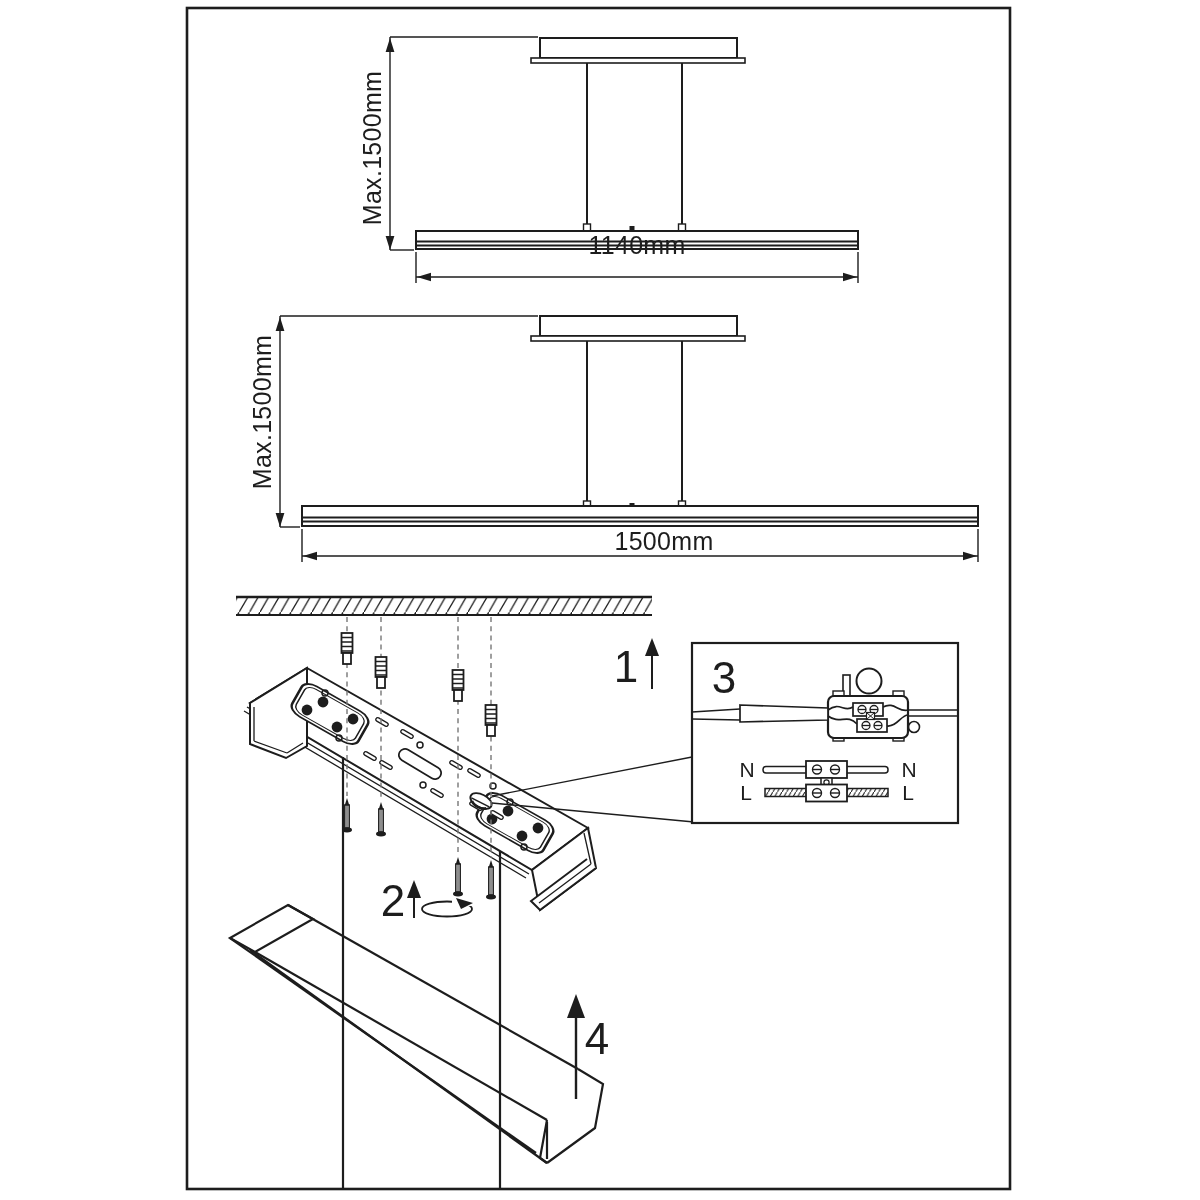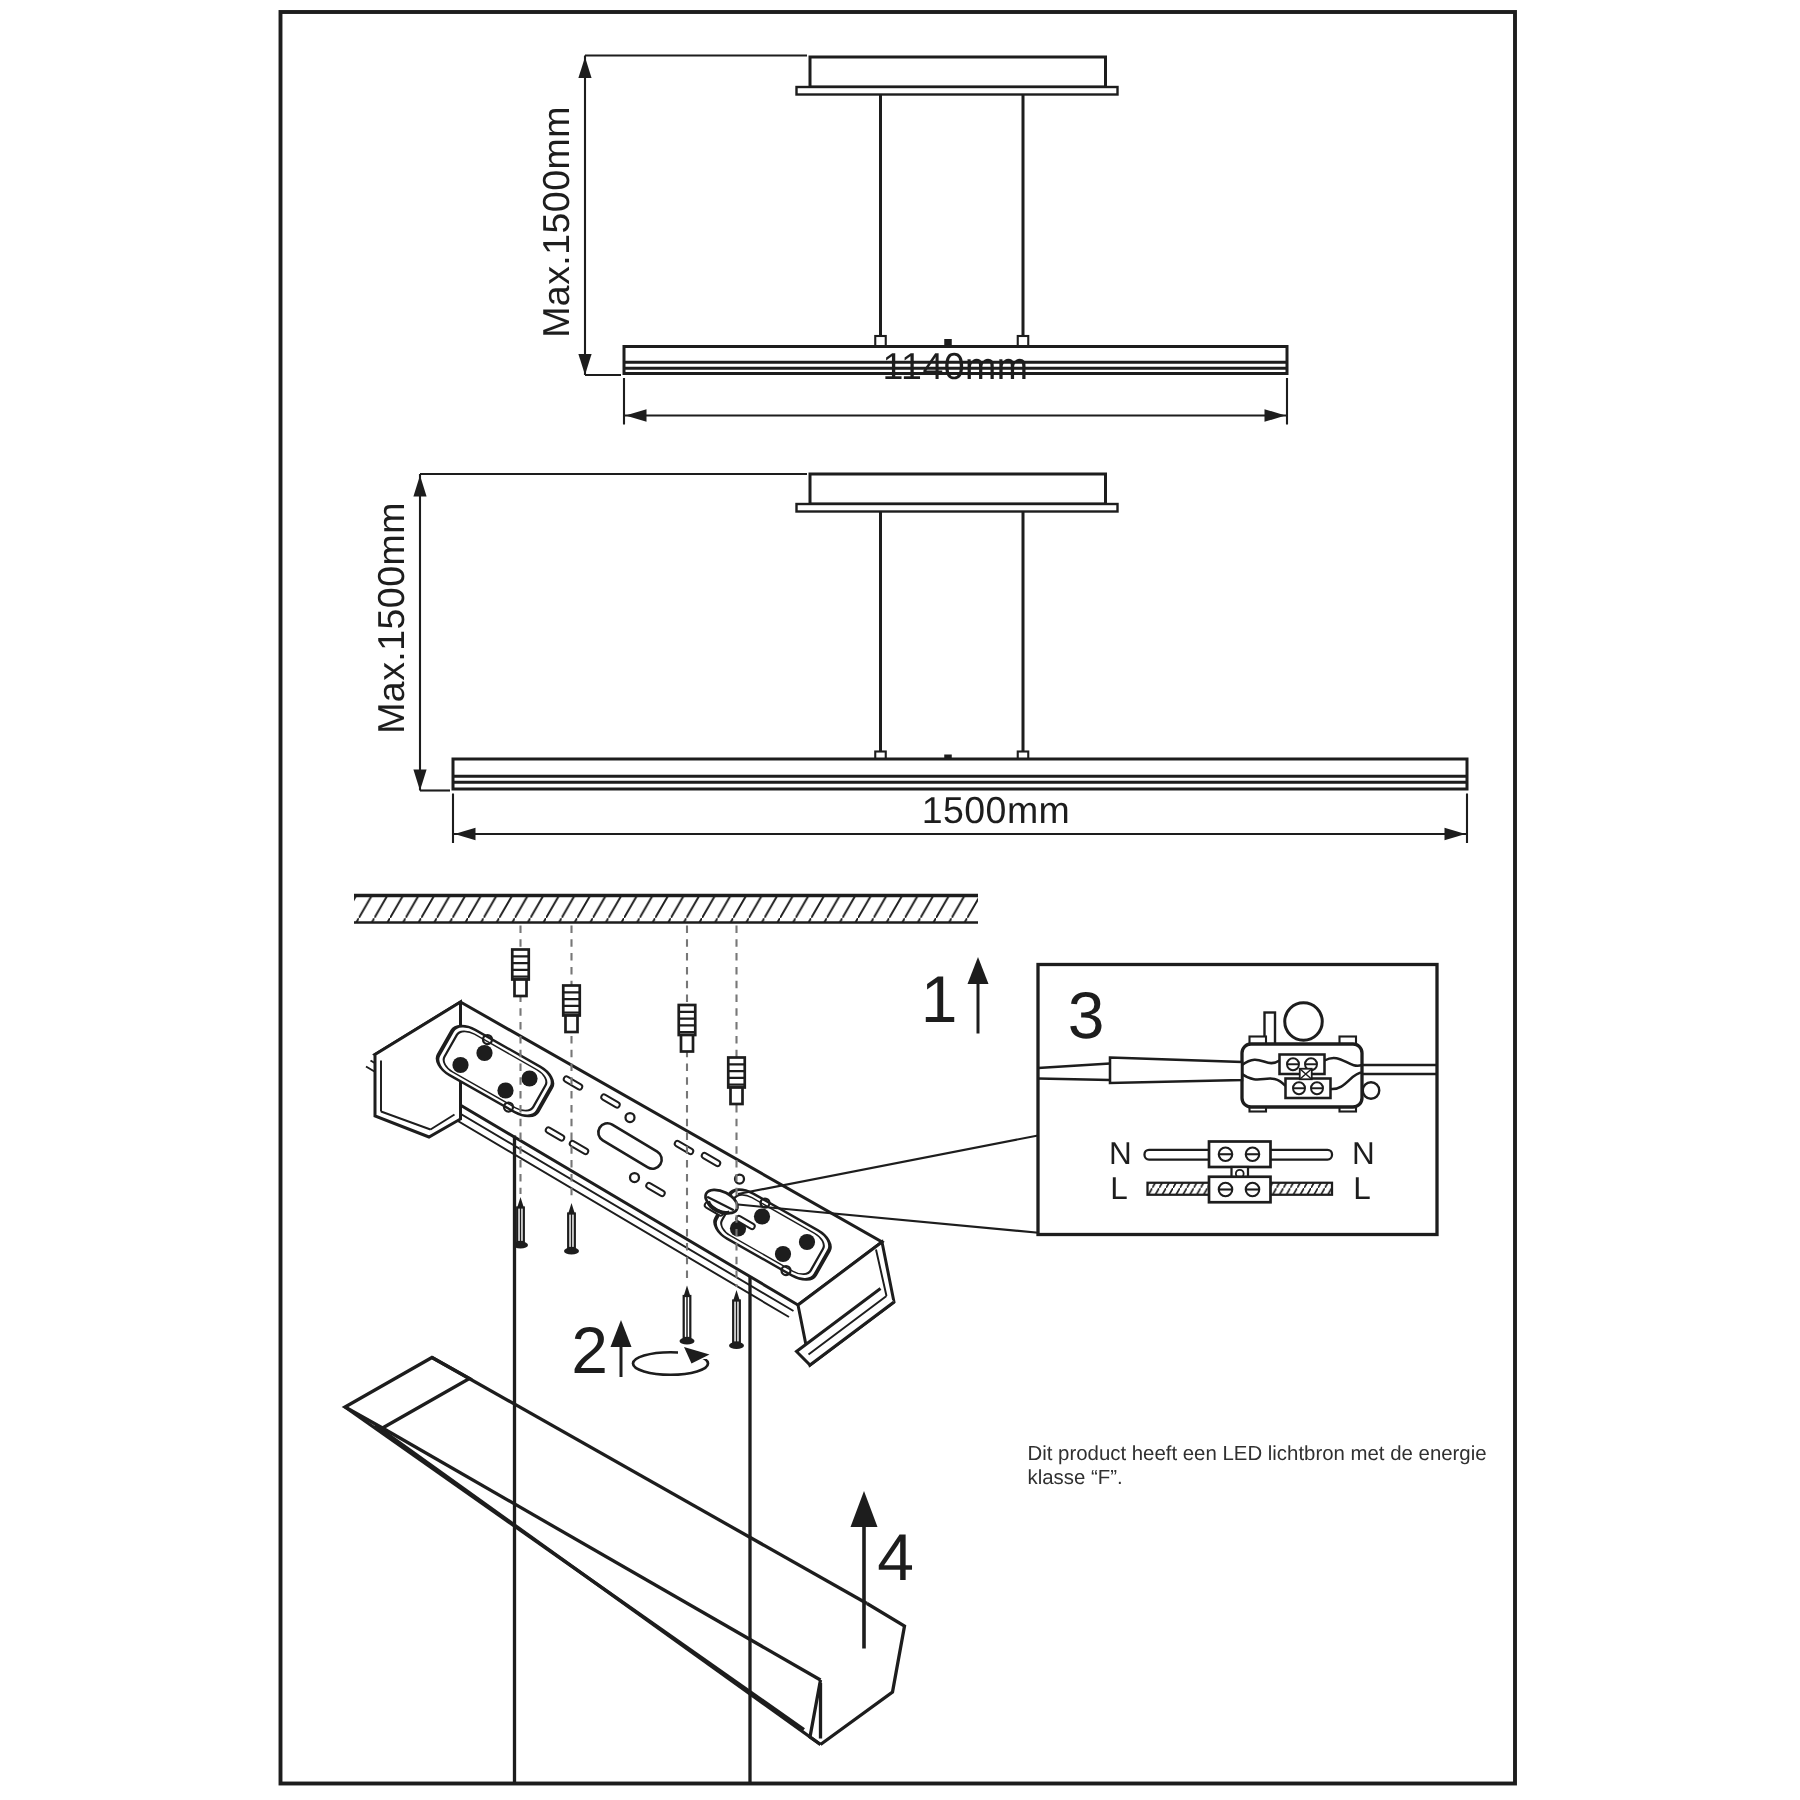--- a/index.html
+++ b/index.html
@@ -276,16 +276,15 @@
   <div class="lbl step" style="left:393px;top:901px;">2</div>
   <div class="lbl step" style="left:724px;top:678px;">3</div>
   <div class="lbl step" style="left:597px;top:1039px;">4</div>
 
   <div class="lbl wl" style="left:747px;top:770px;">N</div>
   <div class="lbl wl" style="left:909px;top:770px;">N</div>
   <div class="lbl wl" style="left:746px;top:793px;">L</div>
   <div class="lbl wl" style="left:908px;top:793px;">L</div>
 
   <div class="notices">
-    <p>Dit product heeft een LED lichtbron met de energie klasse “F”.</p>
   </div>
 
 </div>
 
 </body></html>

